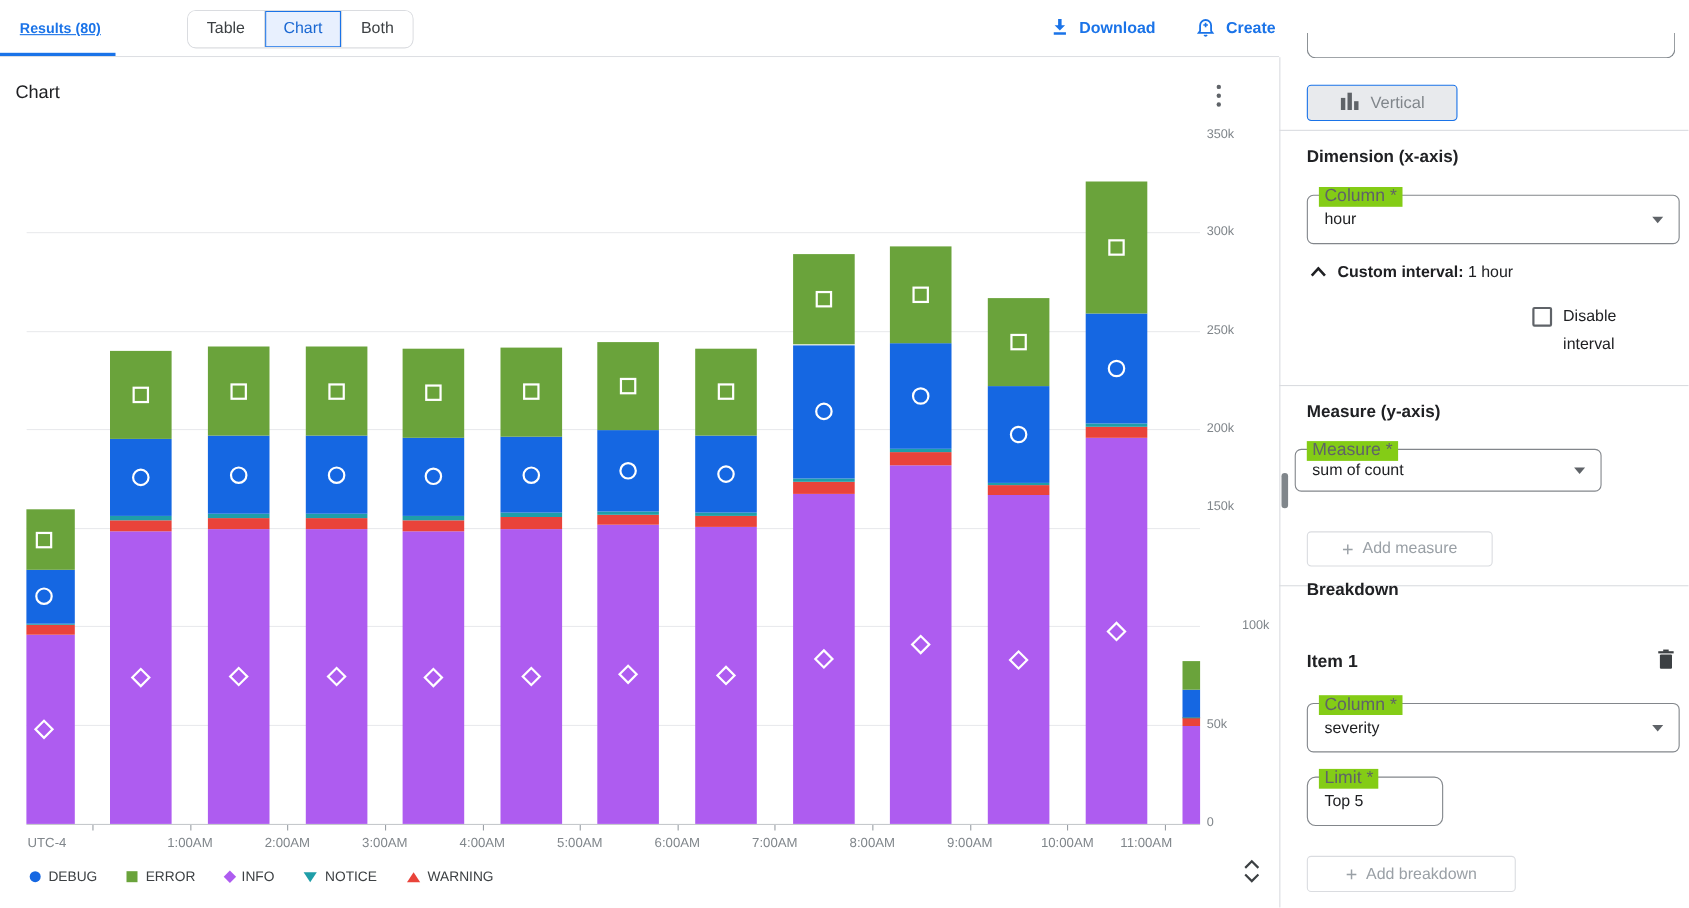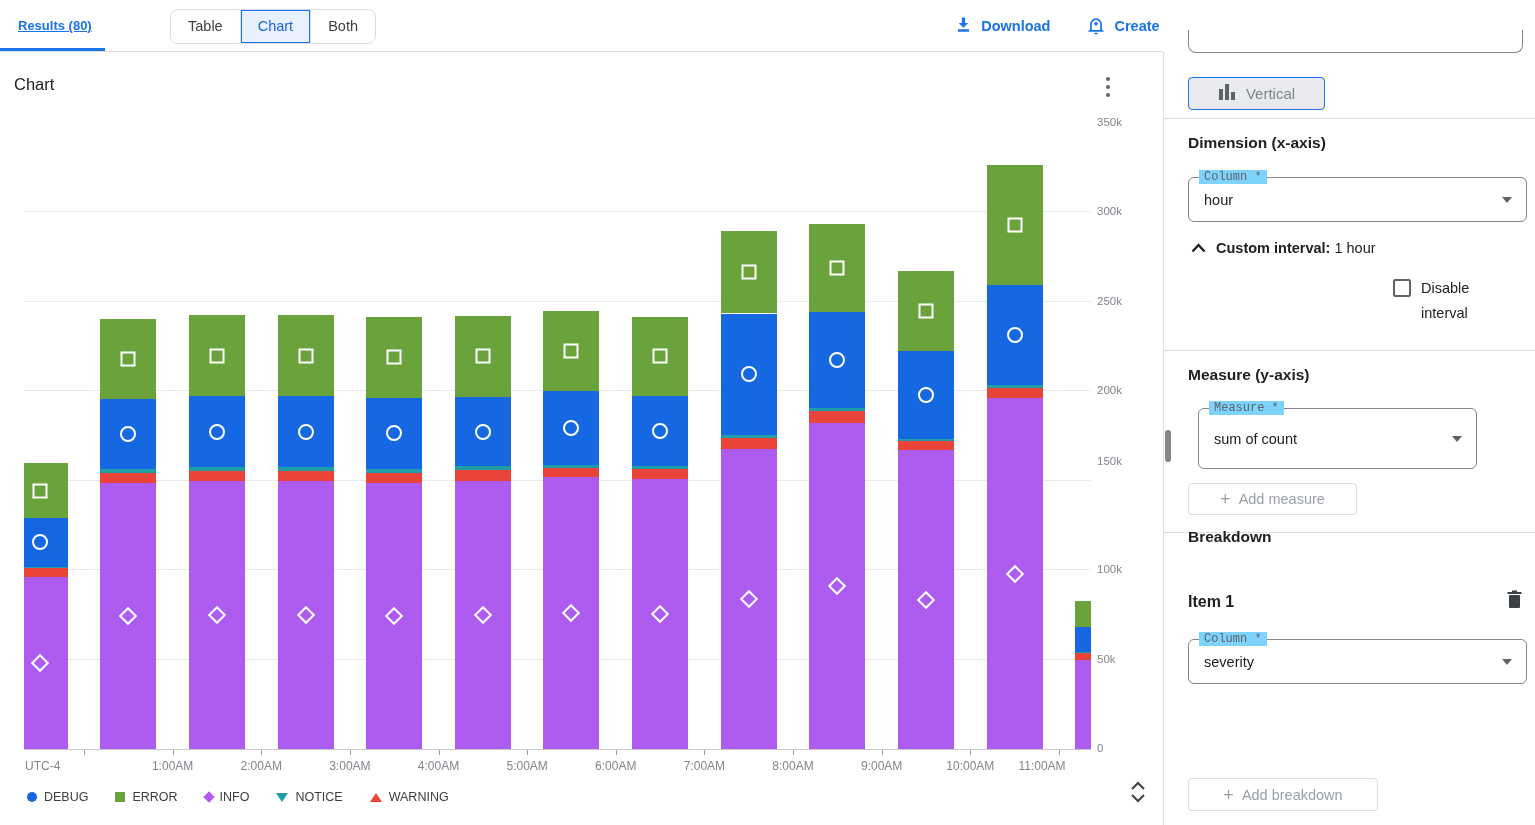--- a/index.html
+++ b/index.html
@@ -58,21 +58,21 @@
   #panel-border { position:absolute; left:0; top:52px; width:1px; height:773px; background:#dadce0; }
   #clipped-input { position:absolute; left:25px; right:12px; top:30px; height:23px;
     border:1px solid #80868b; border-top:none; border-radius:0 0 8px 8px; }
   .pdivider { position:absolute; left:0; width:372px; height:1px; background:#dadce0; }
   .phead { position:absolute; left:25px; font-size:15.5px; font-weight:bold; color:#202124; }
   #toggle-group { position:absolute; left:25px; top:77px; height:33px; display:flex; }
   .tog { display:flex; align-items:center; justify-content:center; gap:10px; font-size:15px; color:#80868b; cursor:pointer; }
   #tog-vertical { width:137px; background:#e8eaed; border:1px solid #1a73e8; border-radius:4px; z-index:1; }
   #tog-horizontal { width:160px; margin-left:-1px; background:#fff; border:1px solid #dadce0; border-radius:0 4px 4px 0; color:#9aa0a6; }
   .field { position:absolute; border:1px solid #82868b; border-radius:6px; background:#fff; cursor:pointer; }
-  .flabel { position:absolute; top:-8px; left:10px; background:#7dd3fc; padding:0 5px; font-size:12px; color:#5f6368; white-space:nowrap;font-family:Liberation Mono, monospace; }
+  .flabel { position:absolute; top:-8px; left:10px; background:#84cc16; padding:0 5px; font-size:16px; color:#5f6368; white-space:nowrap; }
   .fvalue { position:absolute; left:15px; top:50%; transform:translateY(-50%); font-size:14.5px; color:#202124; white-space:nowrap; }
   .fcaret { position:absolute; right:14px; top:50%; transform:translateY(-50%); width:0; height:0;
     border-left:5.5px solid transparent; border-right:5.5px solid transparent; border-top:6.5px solid #5f6368; }
   #custom-interval-row { position:absolute; left:28px; top:240px; display:flex; align-items:center; gap:10px; font-size:14.5px; color:#202124; cursor:pointer; }
   #custom-interval-row b { font-weight:bold; }
   #disable-checkbox { position:absolute; left:230px; top:279px; width:18px; height:18px; border:2px solid #5f6368; border-radius:2px; background:#fff; cursor:pointer; }
   #disable-label { position:absolute; left:258px; top:276px; width:80px; font-size:14.5px; line-height:25px; color:#202124; }
   .ghost-btn { position:absolute; display:flex; align-items:center; justify-content:center; gap:8px;
     border:1px solid #dadce0; border-radius:4px; background:#fff; color:#9aa0a6; font-size:14.5px; cursor:default; }
   .plus { font-size:18px; color:#9aa0a6; line-height:1; }
@@ -342,21 +342,21 @@
       </div>
     </div>
   <div id="unfold">
     <svg width="20" height="22" viewBox="0 0 20 22" fill="none" stroke="#3c4043" stroke-width="2">
       <path d="M4 8 L10 2 L16 8"></path>
         <path d="M4 14 L10 20 L16 14"></path>
     </svg>
   </div>
 <div class="ylab" style="top: 690px;">0</div>
     <div class="ylab" style="top: 600.571px;">50k</div>
-    <div class="ylab" style="top: 511.143px;">100k</div>
+    <div class="ylab" style="top: 511.143px; margin-left: 32px;">100k</div>
     <div class="ylab" style="top: 403px;">150k</div>
     <div class="ylab" style="top: 332.286px;">200k</div>
     <div class="ylab" style="top: 242.857px;">250k</div>
     <div class="ylab" style="top: 153.429px;">300k</div>
     <div class="ylab" style="top: 64px;">350k</div>
     <div class="xtick" style="left: 84px;"></div>
     <div class="xtick" style="left: 172.63px;"></div>
     <div class="xlab" style="left: 172.63px; transform: translateX(-50%);">1:00AM</div>
     <div class="xtick" style="left: 261.26px;"></div>
     <div class="xlab" style="left: 261.26px; transform: translateX(-50%);">2:00AM</div>
@@ -415,21 +415,21 @@
     </span>
     <span><b>Custom interval:</b>&nbsp;<span>1 hour</span></span>
   </div>
 
   <div id="disable-checkbox"></div>
   <div id="disable-label">Disable interval</div>
 
   <div class="pdivider" style="top:350px"></div>
   <div class="phead" style="top:366px">Measure (y-axis)</div>
 
-  <div class="field" style="left:35px; top:408px; width:279px; height:61px">
+  <div class="field" style="left:14px; top:408px; width:279px; height:39px">
     <span class="flabel">Measure *</span>
     <span class="fvalue">sum of count</span>
     <span class="fcaret"></span>
   </div>
 
   <div class="ghost-btn" style="left:25px; top:483px; width:169px; height:32px">
     <span class="plus">+</span>
     <span>Add measure</span>
   </div>
 
@@ -446,20 +446,24 @@
       </svg>
     </span>
   </div>
 
   <div class="field" style="left:25px; top:639px; width:339px; height:45px">
     <span class="flabel">Column *</span>
     <span class="fvalue">severity</span>
     <span class="fcaret"></span>
   </div>
 
+  <div class="field" style="left:25px; top:706px; width:124px; height:45px; border-radius:8px">
+    <span class="flabel">Limit *</span>
+    <span class="fvalue">Top 5</span>
+  </div>
 
   <div class="ghost-btn" style="left:25px; top:778px; width:190px; height:33px">
     <span class="plus">+</span>
     <span>Add breakdown</span>
   </div>
 
   <div id="scroll-thumb"></div>
 </div>
 
 </body></html>

